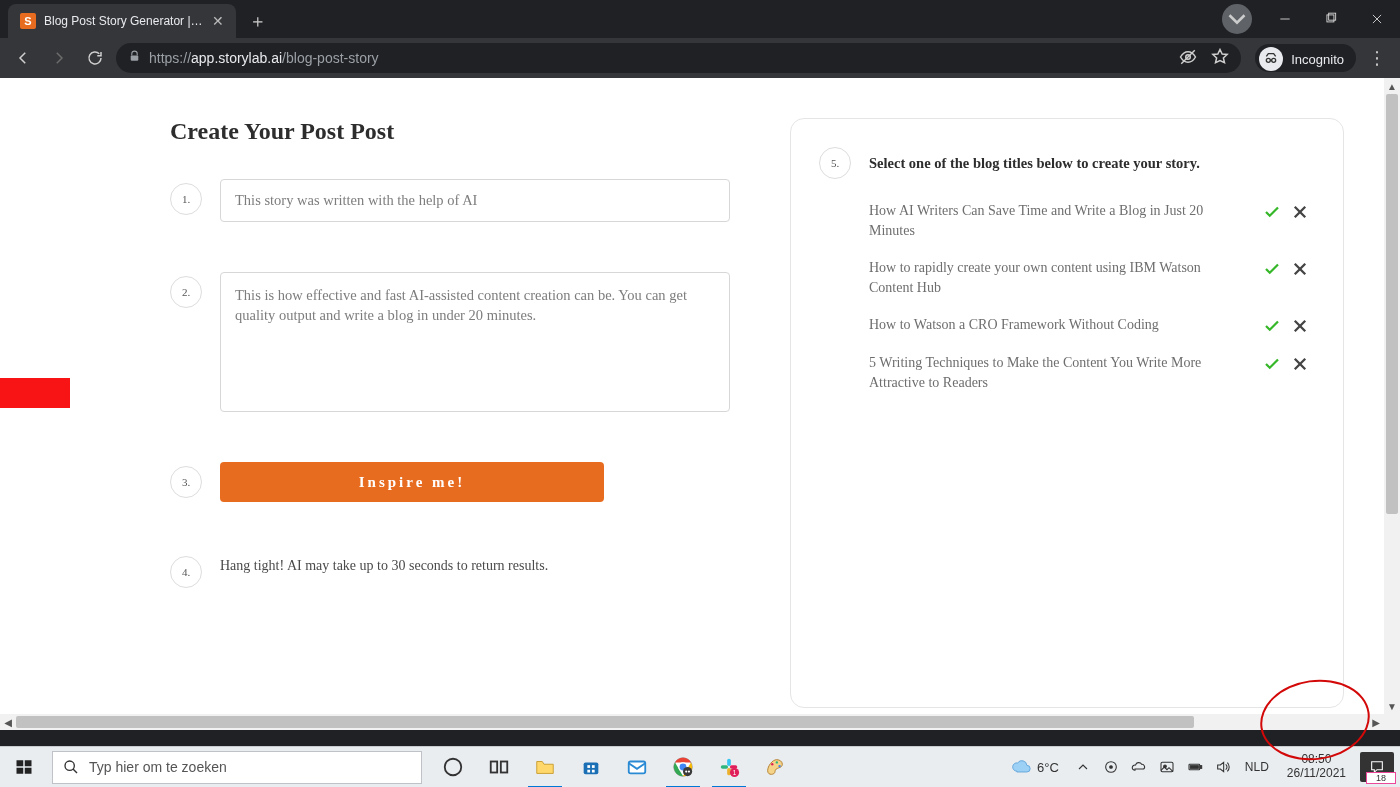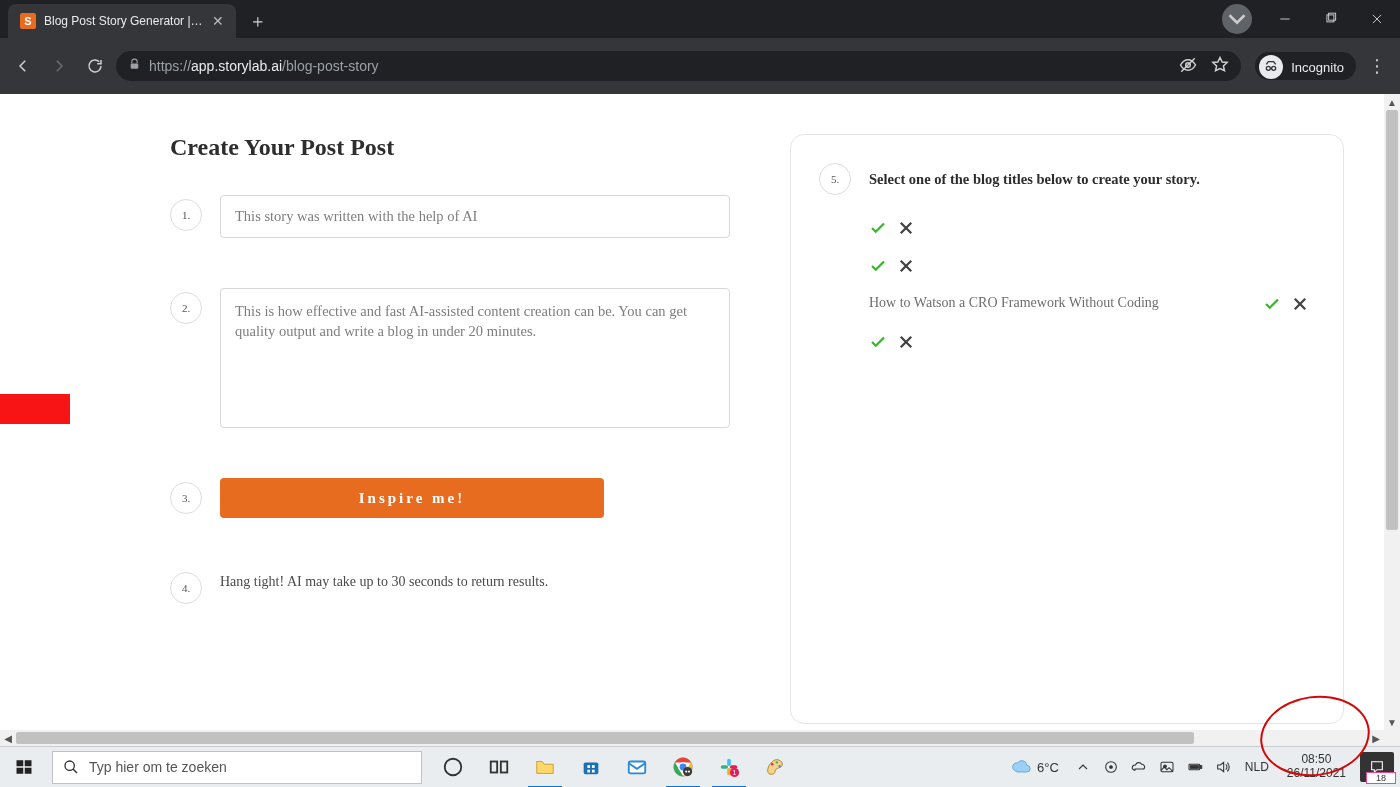--- a/index.html
+++ b/index.html
@@ -7,21 +7,21 @@
   
   .titlebar { height: 38px; background:#202124; display:flex; align-items:flex-start; color:#ccc; }
   .tab { display:flex; align-items:center; background:#35363a; height:34px; margin-top:4px; margin-left:8px; border-radius:8px 8px 0 0; padding:0 12px; gap:8px; max-width:240px;}
   .tab .favicon { width:16px; height:16px; background:#e86c1f; color:#fff; font-size:11px; font-weight:bold; display:flex; align-items:center; justify-content:center; border-radius:2px;}
   .tab .tab-title { font-size:12px; color:#e8eaed; white-space:nowrap; overflow:hidden; text-overflow:ellipsis; max-width:160px;}
   .tab .tab-close { font-size:14px; color:#bbb;}
   .newtab { width:28px; height:28px; margin-top:7px; margin-left:8px; color:#ccc; display:flex; align-items:center; justify-content:center; font-size:18px; border-radius:50%;}
   .win-controls { margin-left:auto; display:flex; align-items:center; height:38px;}
   .win-controls .wc { width:46px; height:30px; display:flex; align-items:center; justify-content:center; color:#ddd; font-size:12px;}
   .win-controls .nav-down { width:30px; height:30px; border-radius:50%; background:#5f6368; display:flex; align-items:center; justify-content:center; margin-right:10px;}
-  .toolbar { height:56px; background:#35363a; display:flex; align-items:center; padding:0 8px; gap:6px; color:#9aa0a6;}
+  .toolbar { height:40px; background:#35363a; display:flex; align-items:center; padding:0 8px; gap:6px; color:#9aa0a6;}
   .tb-btn { width:30px; height:30px; display:flex; align-items:center; justify-content:center; border-radius:50%;}
   .tb-btn svg { width:18px; height:18px; stroke:#cfcfcf; fill:none; stroke-width:2;}
   .tb-btn.disabled svg { stroke:#6b6b6b;}
   .omnibox { flex:1; height:30px; background:#202124; border-radius:15px; display:flex; align-items:center; padding:0 12px; gap:8px; color:#9aa0a6; font-size:14px;}
   .omnibox .lock svg{ width:13px; height:13px; fill:#9aa0a6;}
   .omnibox .url { color:#9aa0a6; }
   .omnibox .url .host { color:#e8eaed;}
   .omnibox .right-icons { margin-left:auto; display:flex; gap:14px; align-items:center;}
   .omnibox .right-icons svg { width:18px; height:18px; fill:none; stroke:#cfcfcf; stroke-width:2;}
   .incog-chip { display:flex; align-items:center; gap:8px; background:#202124; border-radius:15px; padding:3px 12px 1px 4px; color:#e8eaed; font-size:13px; margin-left:8px;}
@@ -202,31 +202,33 @@
           </div>
         </div>
 
         <div class="right-col">
           <div class="r-header">
             <div class="step-num">5.</div>
             <div class="r-head-text">Select one of the blog titles below to create your story.</div>
           </div>
           <div class="title-list" id="title-list">
               <div class="title-row">
+                <div class="title-text"> How AI Writers Can Save Time and Write a Blog in Just 20 Minutes</div>
                 <div class="title-actions">
                   <span class="ico check"><svg viewBox="0 0 24 24">
                       <path d="M4 12l5 5L20 6"></path>
                     </svg></span>
                   <span class="ico cross"><svg viewBox="0 0 24 24">
                       <line x1="5" y1="5" x2="19" y2="19"></line>
                       <line x1="19" y1="5" x2="5" y2="19"></line>
                     </svg></span>
                 </div>
               </div>
               <div class="title-row">
+                <div class="title-text"> How to rapidly create your own content using IBM Watson Content Hub</div>
                 <div class="title-actions">
                   <span class="ico check"><svg viewBox="0 0 24 24">
                       <path d="M4 12l5 5L20 6"></path>
                     </svg></span>
                   <span class="ico cross"><svg viewBox="0 0 24 24">
                       <line x1="5" y1="5" x2="19" y2="19"></line>
                       <line x1="19" y1="5" x2="5" y2="19"></line>
                     </svg></span>
                 </div>
               </div>
@@ -236,20 +238,21 @@
                   <span class="ico check"><svg viewBox="0 0 24 24">
                       <path d="M4 12l5 5L20 6"></path>
                     </svg></span>
                   <span class="ico cross"><svg viewBox="0 0 24 24">
                       <line x1="5" y1="5" x2="19" y2="19"></line>
                       <line x1="19" y1="5" x2="5" y2="19"></line>
                     </svg></span>
                 </div>
               </div>
               <div class="title-row">
+                <div class="title-text"> 5 Writing Techniques to Make the Content You Write More Attractive to Readers</div>
                 <div class="title-actions">
                   <span class="ico check"><svg viewBox="0 0 24 24">
                       <path d="M4 12l5 5L20 6"></path>
                     </svg></span>
                   <span class="ico cross"><svg viewBox="0 0 24 24">
                       <line x1="5" y1="5" x2="19" y2="19"></line>
                       <line x1="19" y1="5" x2="5" y2="19"></line>
                     </svg></span>
                 </div>
               </div>

